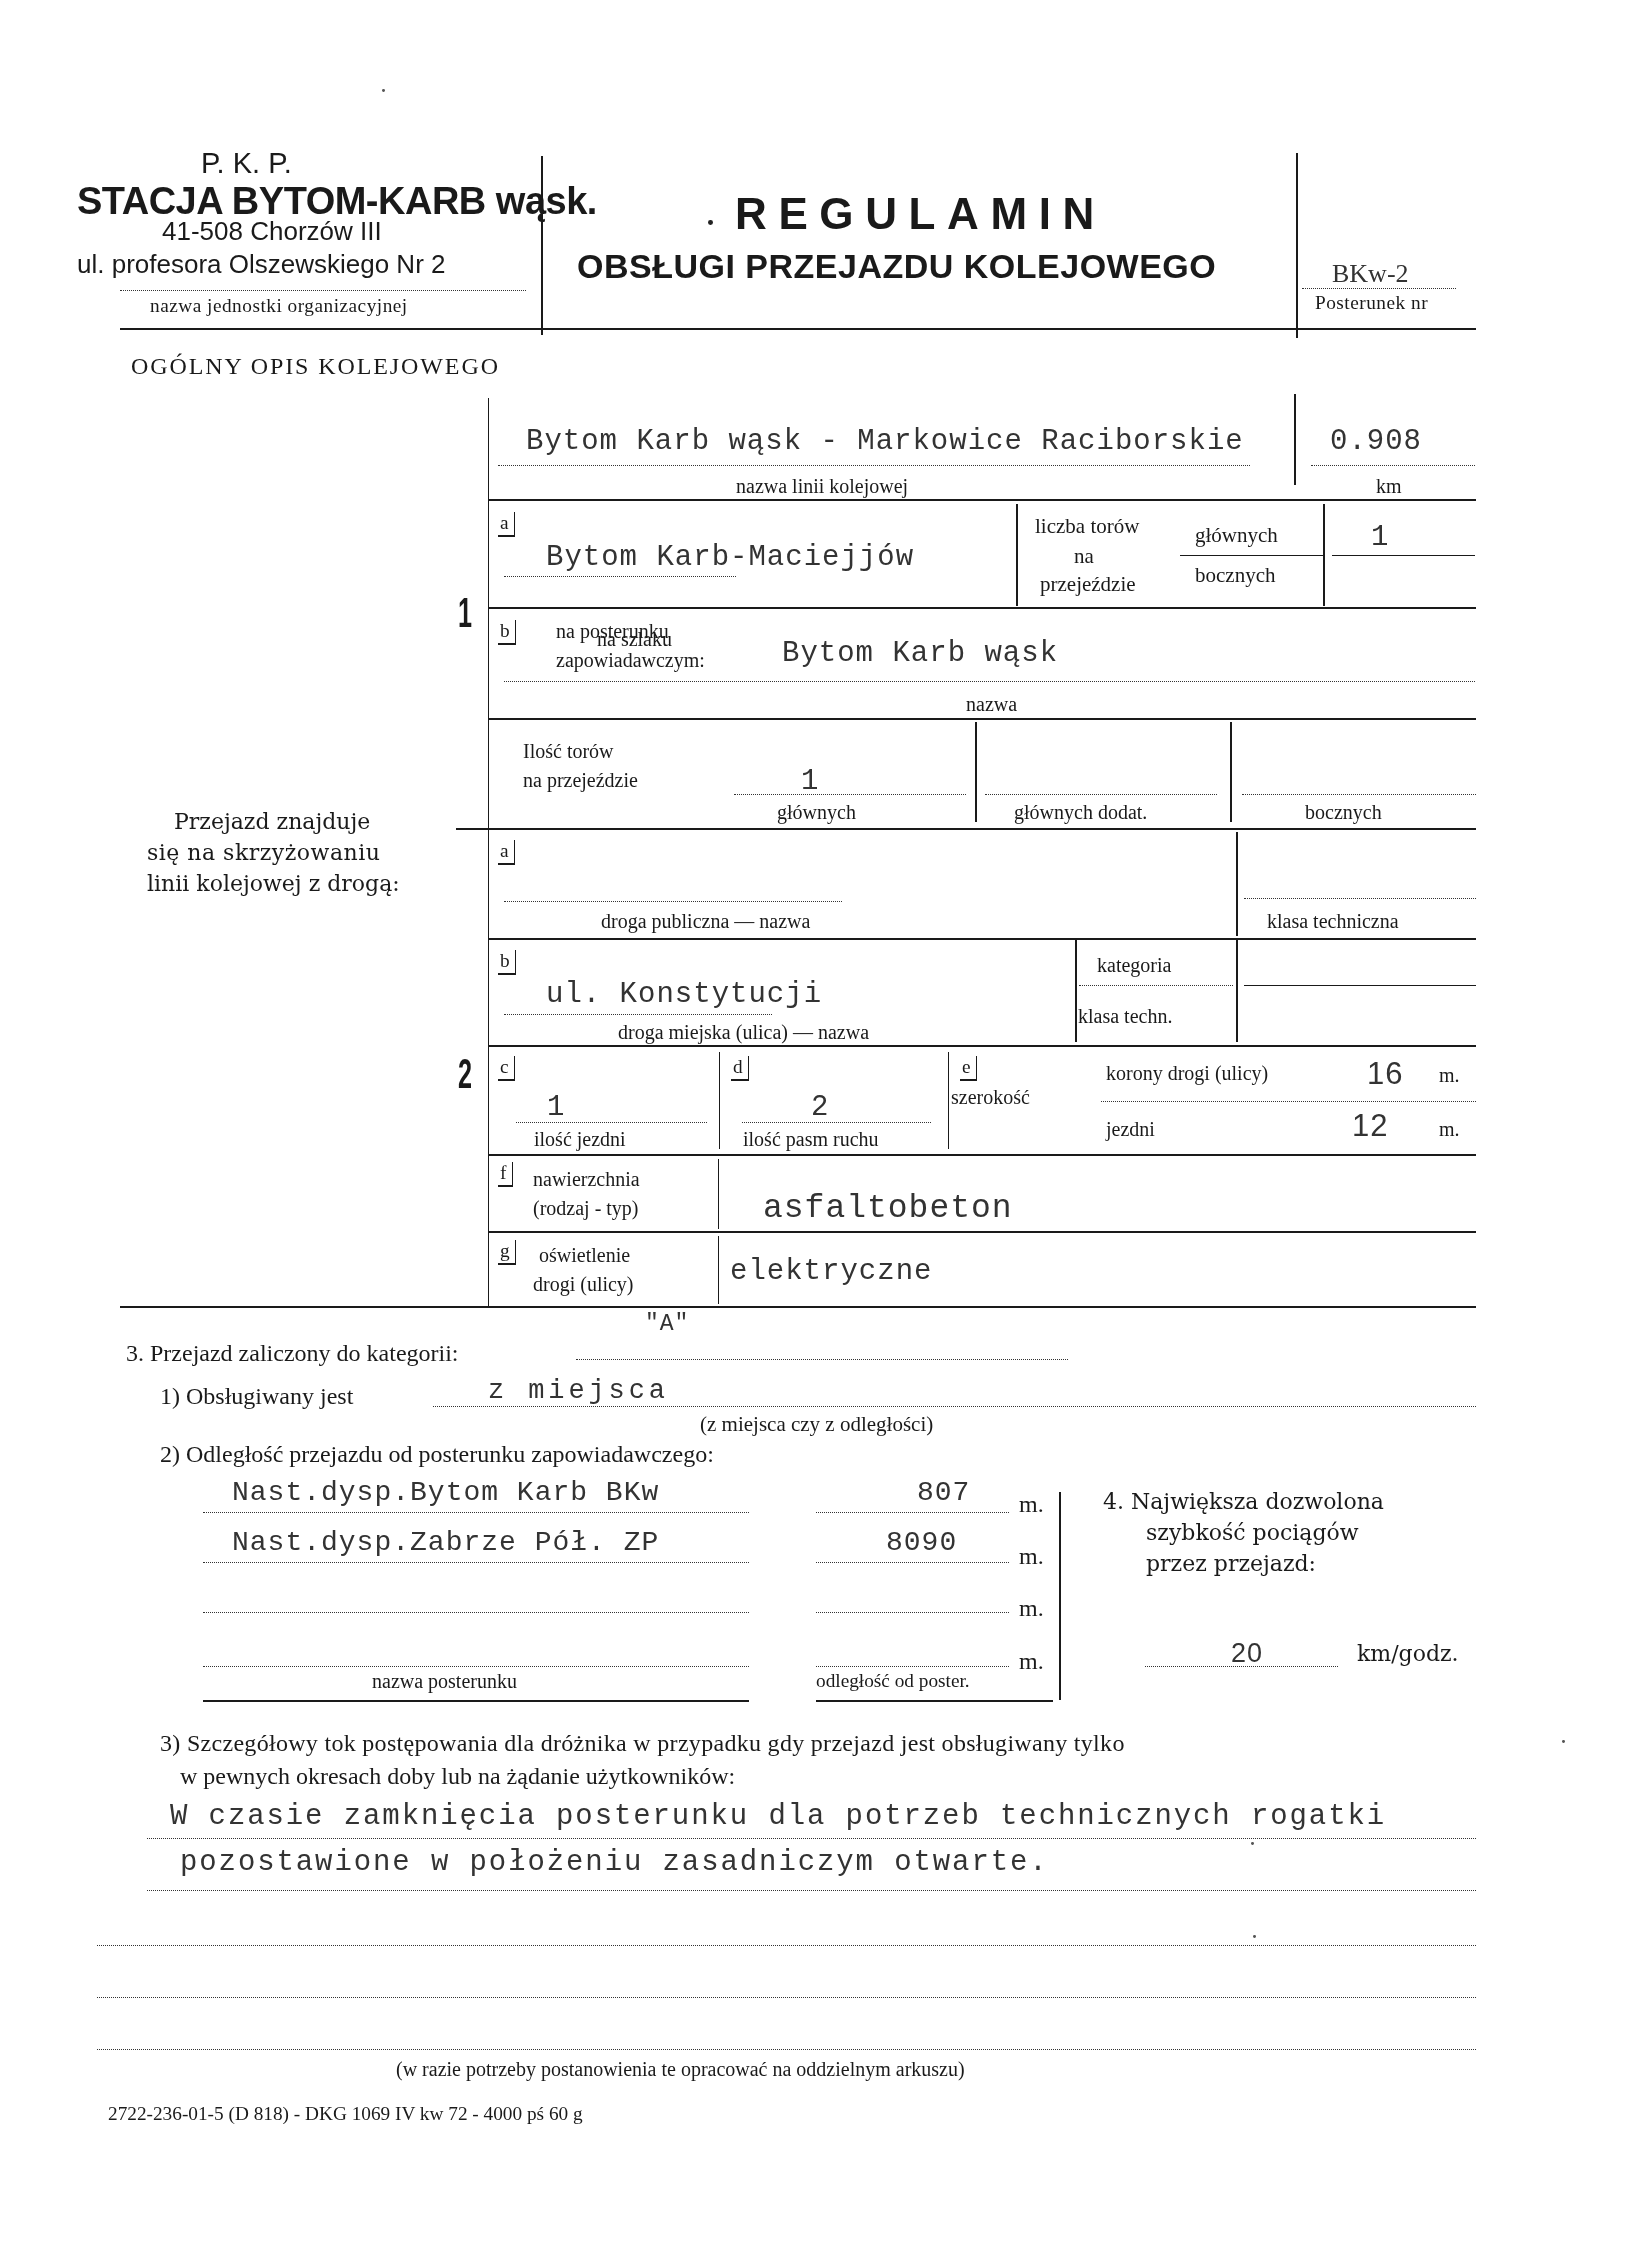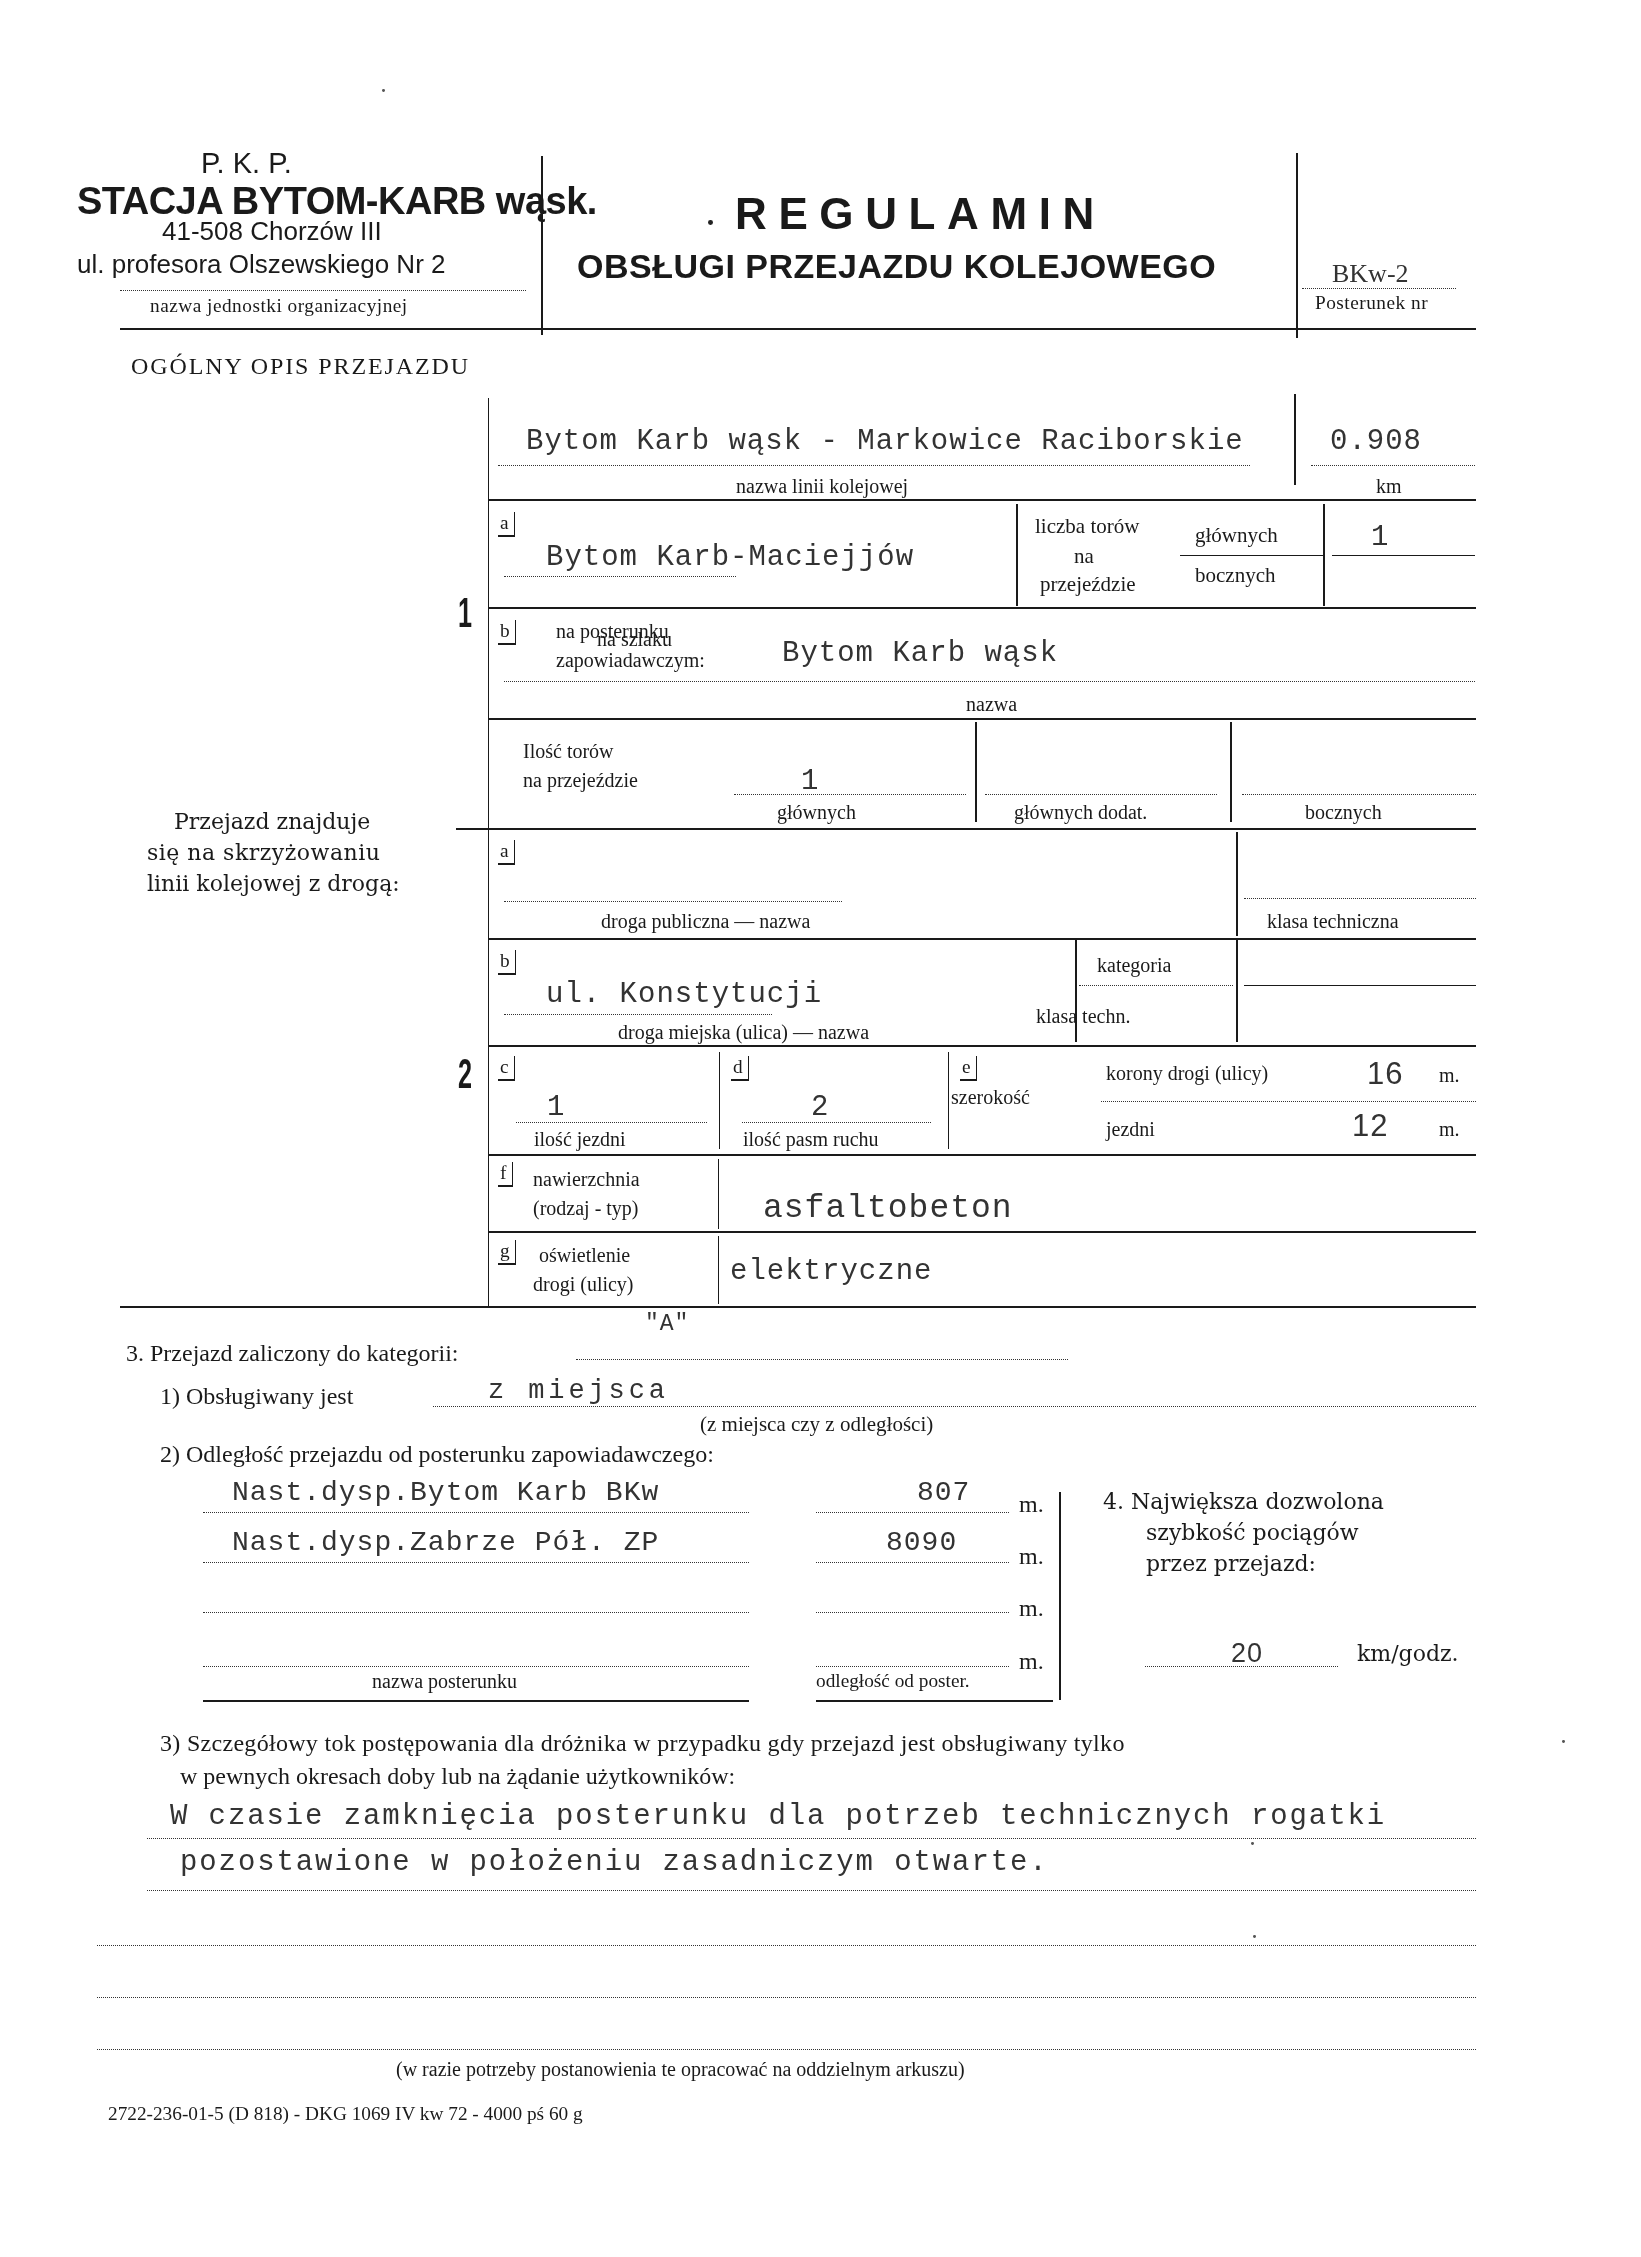--- a/index.html
+++ b/index.html
@@ -40,21 +40,21 @@
   <div class="abs sans" style="left:577px;top:247px;font-size:34px;font-weight:bold;letter-spacing:0.5px;">OBSŁUGI PRZEJAZDU KOLEJOWEGO</div>
 
   <div class="vline" style="left:1296px;top:153px;height:185px;"></div>
   <div class="abs serif" style="left:1332px;top:259px;font-size:26px;color:#333;">BKw-2</div>
   <div class="dots" style="left:1302px;top:288px;width:154px;"></div>
   <div class="abs serif" style="left:1315px;top:292px;font-size:19.3px;letter-spacing:0.5px;">Posterunek nr</div>
 
   <div class="hline" style="left:120px;top:328px;width:1356px;"></div>
 </div>
 
-<div class="abs serif" style="left:131px;top:353px;font-size:24px;letter-spacing:1.9px;">OGÓLNY OPIS PRZEJAZDU</div>
+<div class="abs serif" style="left:131px;top:353px;font-size:24px;letter-spacing:1.9px;">OGÓLNY OPIS KOLEJOWEGO</div>
 
 <div>
   <div class="vthin" style="left:488px;top:398px;height:910px;"></div>
 
   <div class="typed" style="left:526px;top:425px;font-size:29px;">Bytom Karb wąsk - Markowice Raciborskie</div>
   <div class="dots" style="left:498px;top:465px;width:372px;"></div>
   <div class="dots" style="left:869px;top:465px;width:381px;"></div>
   <div class="sublbl" style="left:736px;top:475px;">nazwa linii kolejowej</div>
 
   <div class="vline" style="left:1294px;top:394px;height:91px;"></div>
@@ -129,21 +129,21 @@
 
   <div class="hline" style="left:488px;top:938px;width:988px;"></div>
 
   <div class="letter" style="left:498px;top:950px;">b</div>
   <div class="typed" style="left:546px;top:978px;font-size:29px;">ul. Konstytucji</div>
   <div class="dots" style="left:504px;top:1014px;width:268px;"></div>
   <div class="sublbl" style="left:618px;top:1021px;">droga miejska (ulica) — nazwa</div>
   <div class="vline" style="left:1075px;top:940px;height:102px;"></div>
   <div class="sublbl" style="left:1097px;top:954px;">kategoria</div>
   <div class="dots" style="left:1079px;top:985px;width:154px;"></div>
-  <div class="sublbl" style="left:1036px;top:1005px;">klasa techn.</div>
+  <div class="sublbl" style="left:1078px;top:1005px;">klasa techn.</div>
   <div class="vline" style="left:1236px;top:940px;height:102px;"></div>
   <div class="typed" style="left:1274px;top:951px;font-size:29px;"></div>
   <div class="hthin" style="left:1244px;top:985px;width:232px;"></div>
   <div class="typed" style="left:1274px;top:999px;font-size:29px;"></div>
 
   <div class="hline" style="left:488px;top:1045px;width:988px;"></div>
   <div class="secnum" style="left:458px;top:1050px;">2</div>
 
   <div class="letter" style="left:498px;top:1056px;">c</div>
   <div class="typed" style="left:547px;top:1091px;font-size:29px;">1</div>

